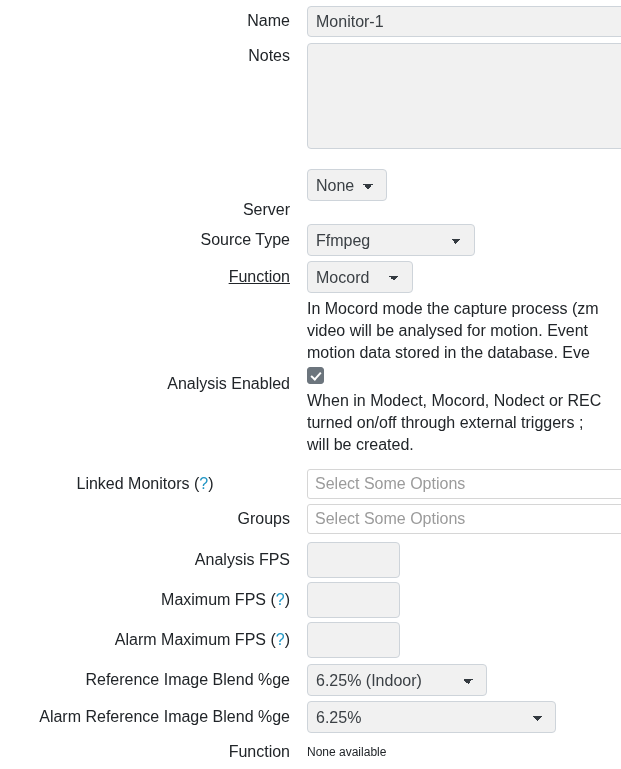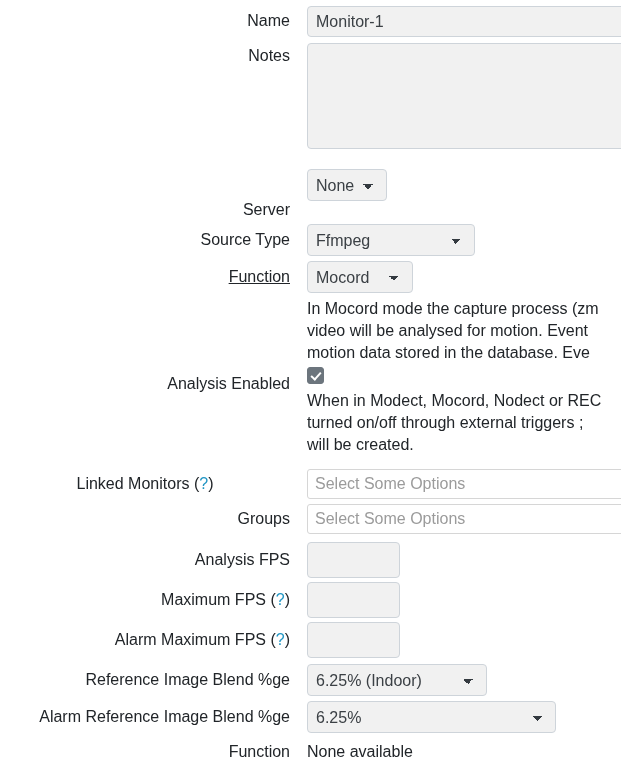--- a/index.html
+++ b/index.html
@@ -136,21 +136,21 @@
     left: 5px;
     top: 2px;
     width: 4px;
     height: 8px;
     border: solid #ffffff;
     border-width: 0 2px 2px 0;
     transform: rotate(42deg);
   }
 
   .static-text {
-    font-size: 16px;
+    font-size: 12px;
     color: #212529;
     line-height: 1.2;
   }
 
   
   .r-name     { margin-top: 6px; }
   .r-name .label { padding-top: 5px; }
   .r-notes    { margin-top: 6px; }
   .r-notes .label { padding-top: 3px; }
   .r-server   { margin-top: 9px; }

